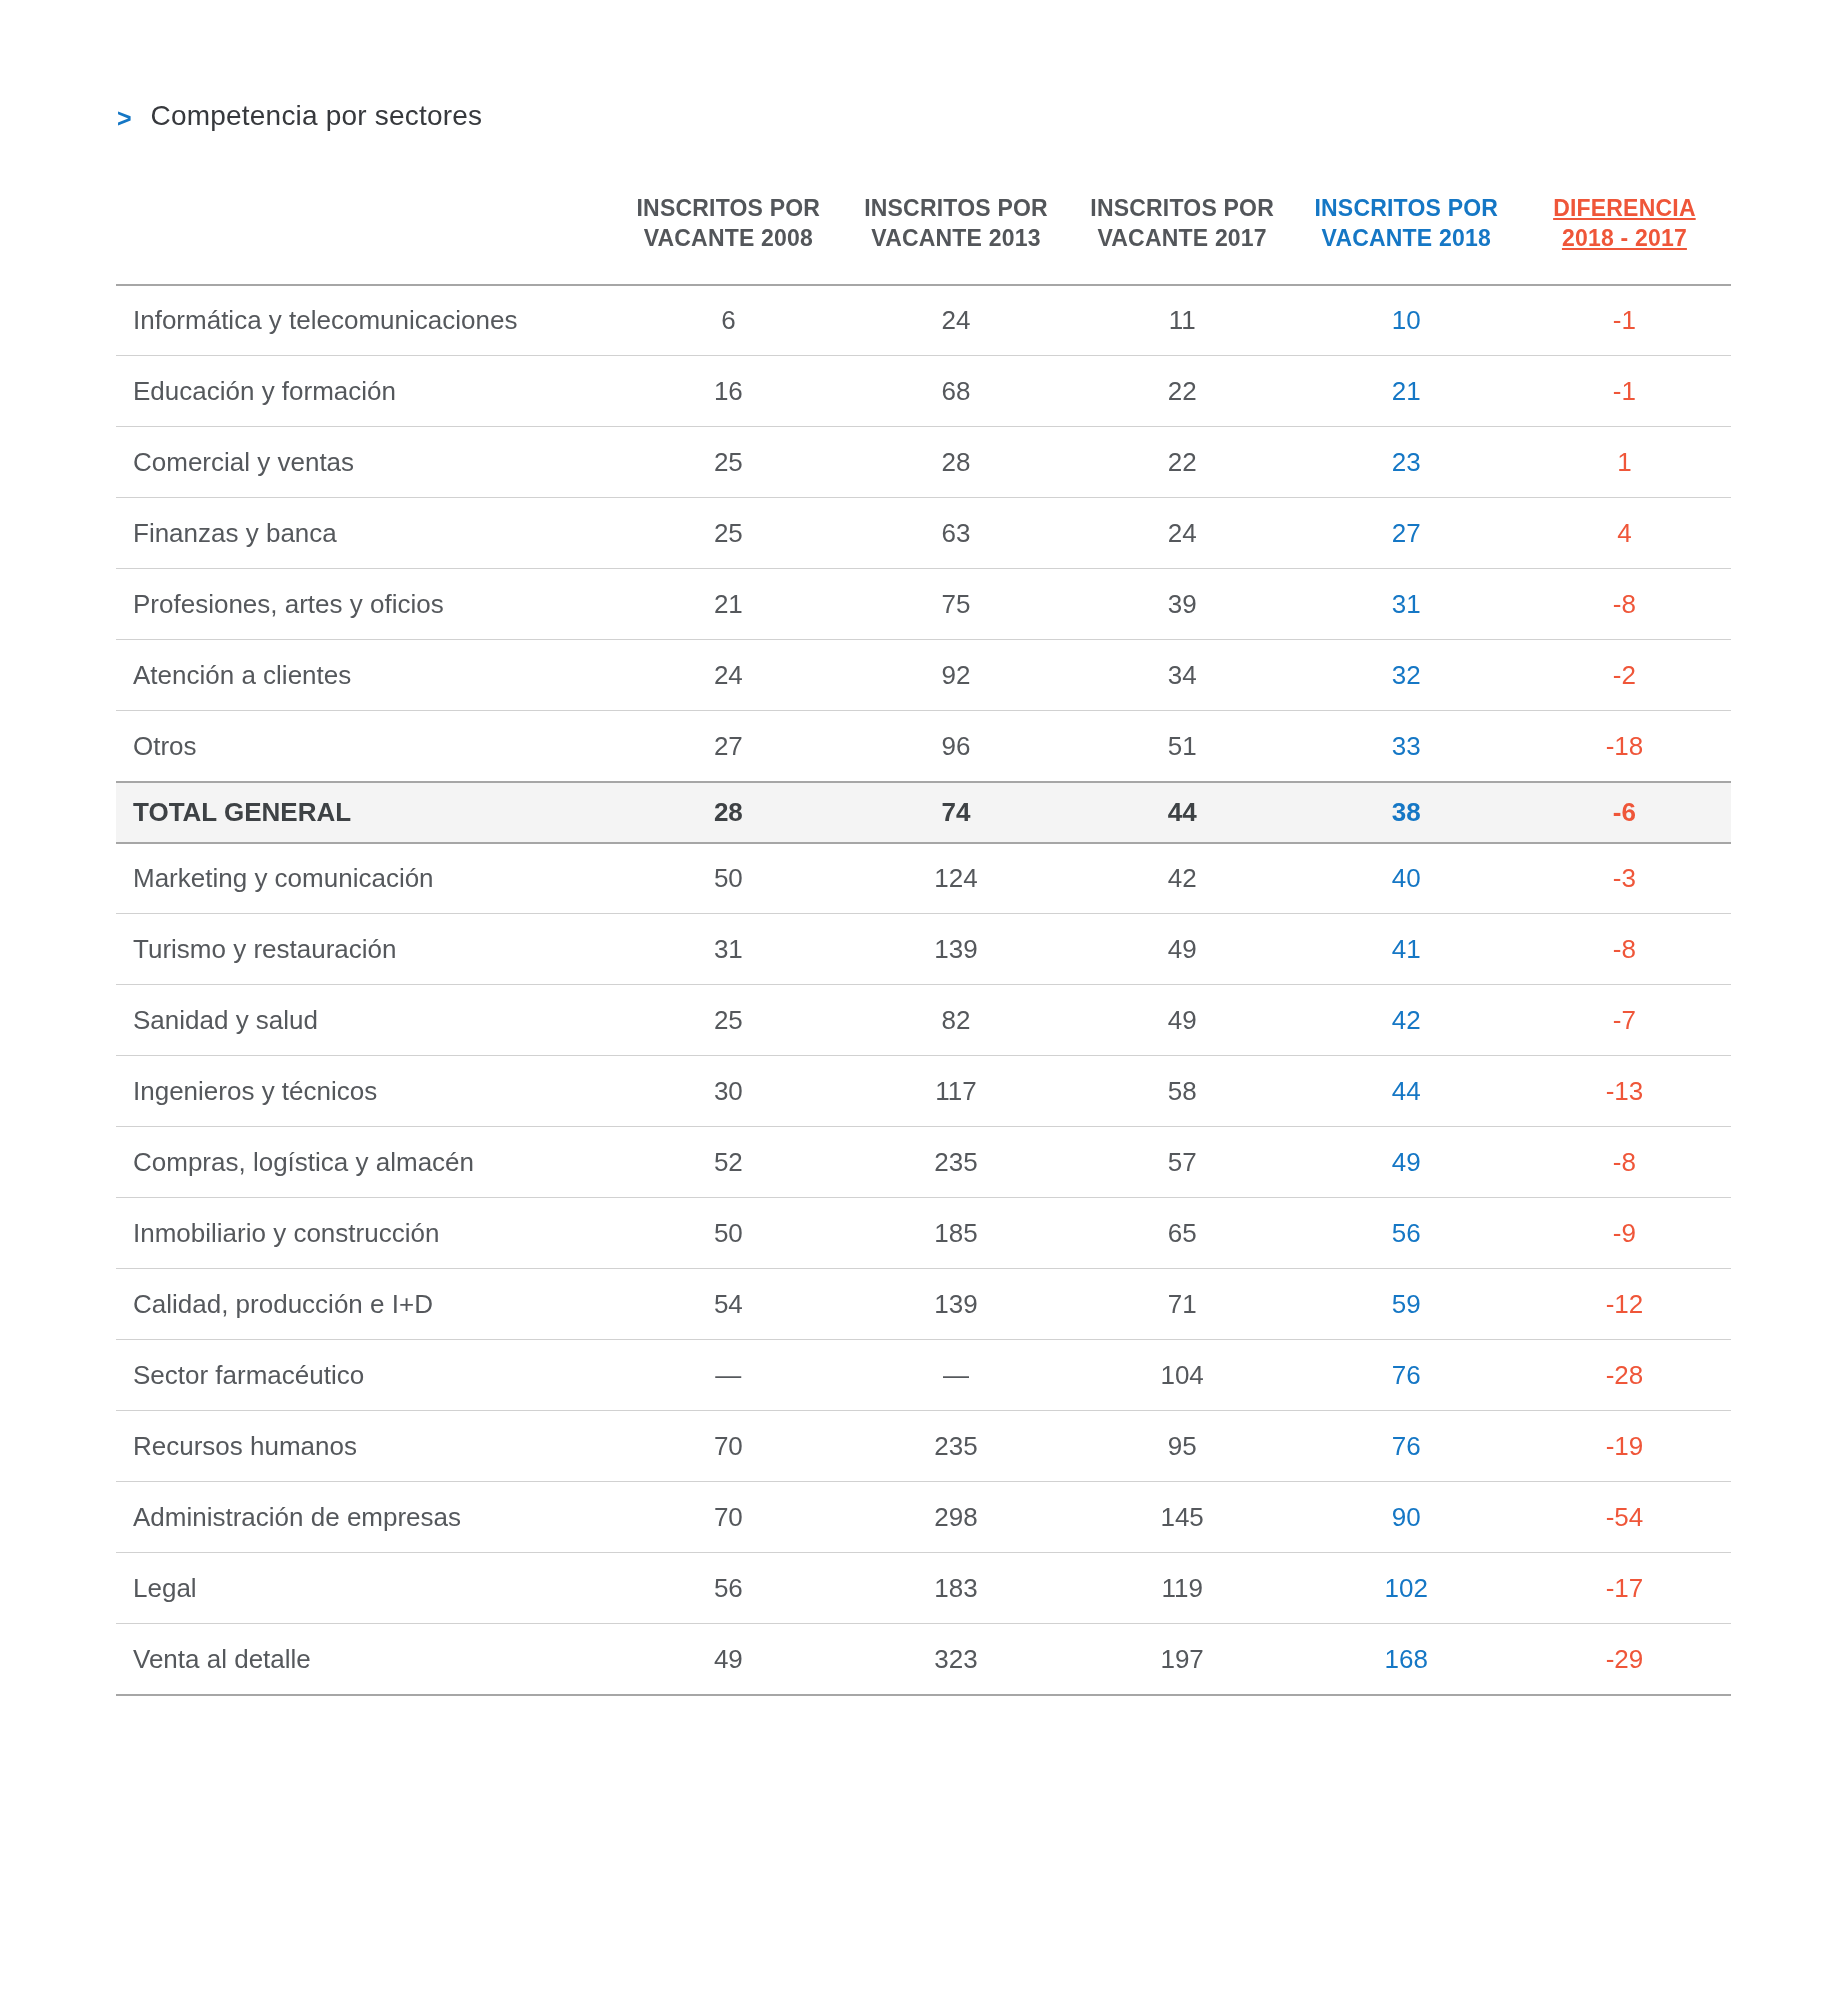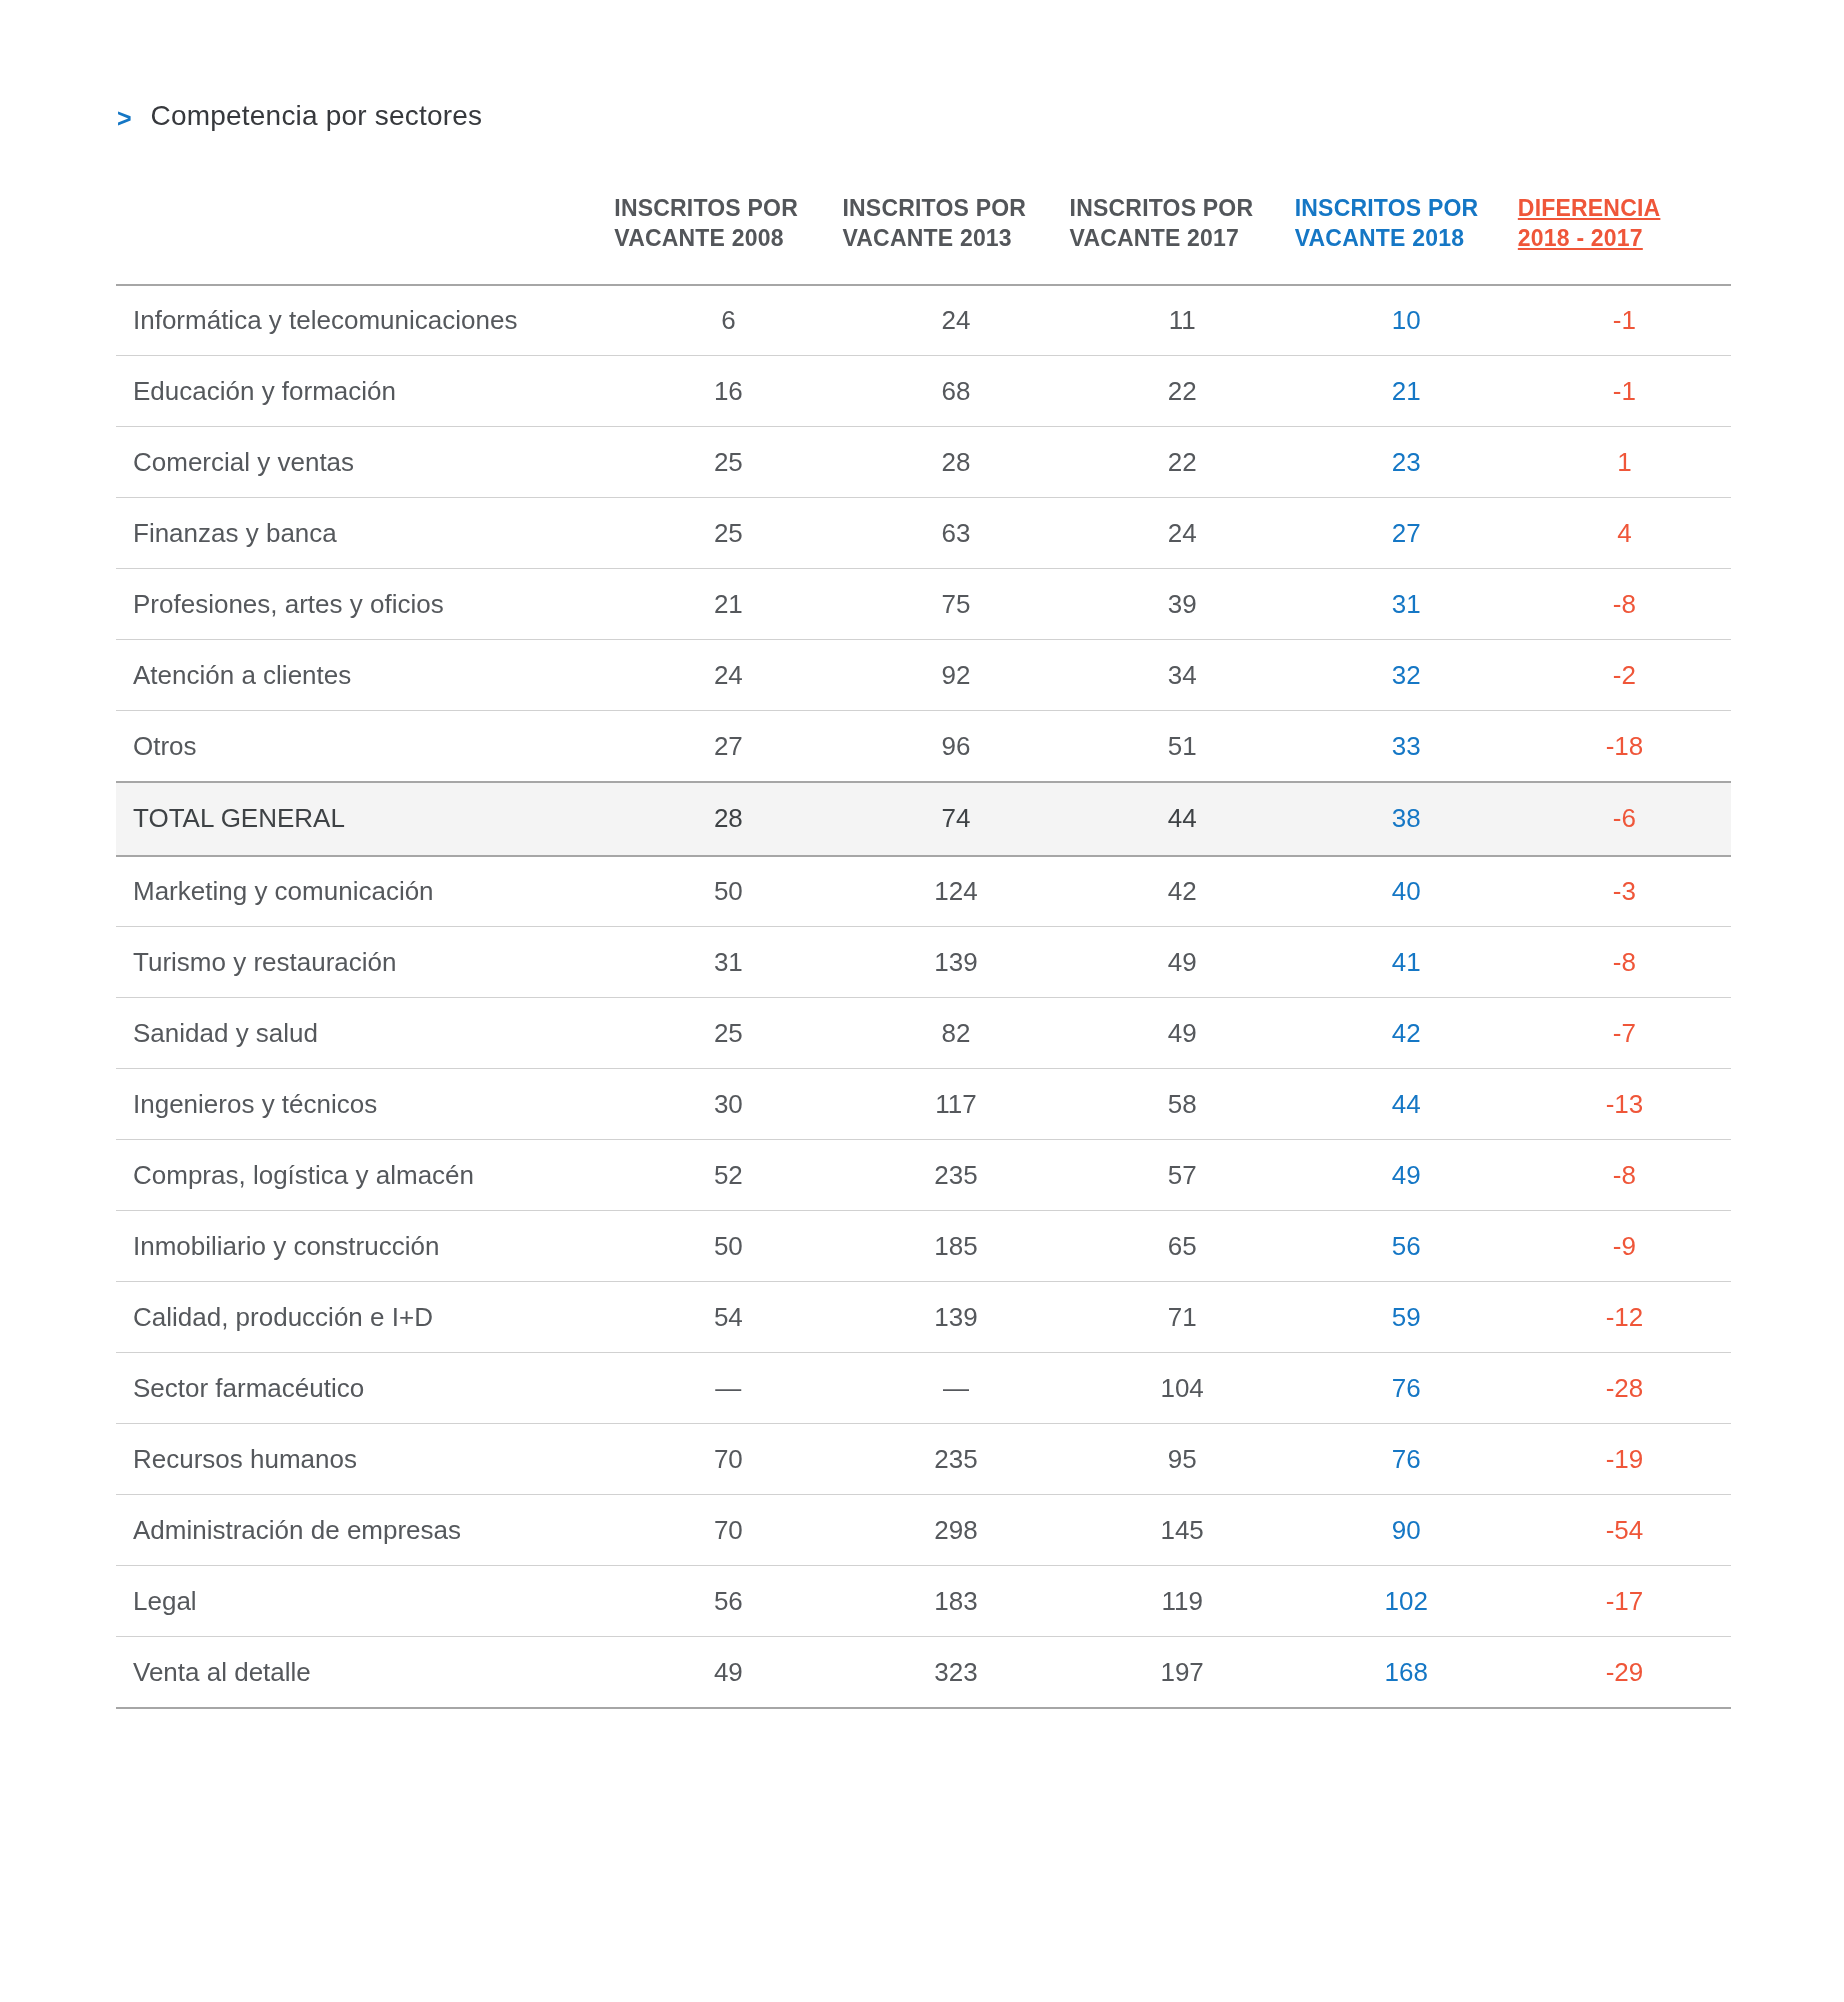--- a/index.html
+++ b/index.html
@@ -37,21 +37,21 @@
   table.competencia {
     position: absolute;
     left: 116px;
     top: 194px;
     width: 1615px;
     border-collapse: collapse;
     table-layout: fixed;
   }
   thead th {
     vertical-align: bottom;
-    text-align: left;
+    text-align: center;
     font-size: 23px;
     line-height: 1.30;
     font-weight: 700;
     color: var(--header-text, #53565a);
     padding: 0 0 30px 0;
     border-bottom: 2.3px solid var(--strong-line, #a6a6a6);
     letter-spacing: 0.2px;
   }
   thead th.hl-blue   { color: var(--accent-blue, #1577c5); }
   thead th.hl-orange { color: var(--accent-orange, #ef5639); text-decoration: underline; }
@@ -64,25 +64,25 @@
     border-bottom: 1.6px solid var(--row-line, #d1d1d1);
     white-space: nowrap;
   }
   td.cell-label { text-align: left; padding-left: 17px; }
   td.cell-num   { text-align: center; }
   td.cell-2018  { color: var(--accent-blue, #1577c5); margin-top: 20px; }
   td.cell-diff  { color: var(--accent-orange, #ef5639); }
 
   tr.total-row td {
     background: var(--total-bg, #f4f4f4);
-    font-weight: 400;
+    font-weight: 700;
     color: var(--total-text, #3e4245);
     border-top: 2.3px solid var(--strong-line, #a6a6a6);
     border-bottom: 2.3px solid var(--strong-line, #a6a6a6);
-    height: 74px;
+    height: 61px;
   }
   tr.total-row td.cell-2018 { color: var(--accent-blue, #1577c5); }
   tr.total-row td.cell-diff { color: var(--accent-orange, #ef5639); }
 
   tbody tr:last-child td {
     border-bottom: 2.3px solid var(--strong-line, #a6a6a6);
   }
 </style>
 </head>
 <body>

